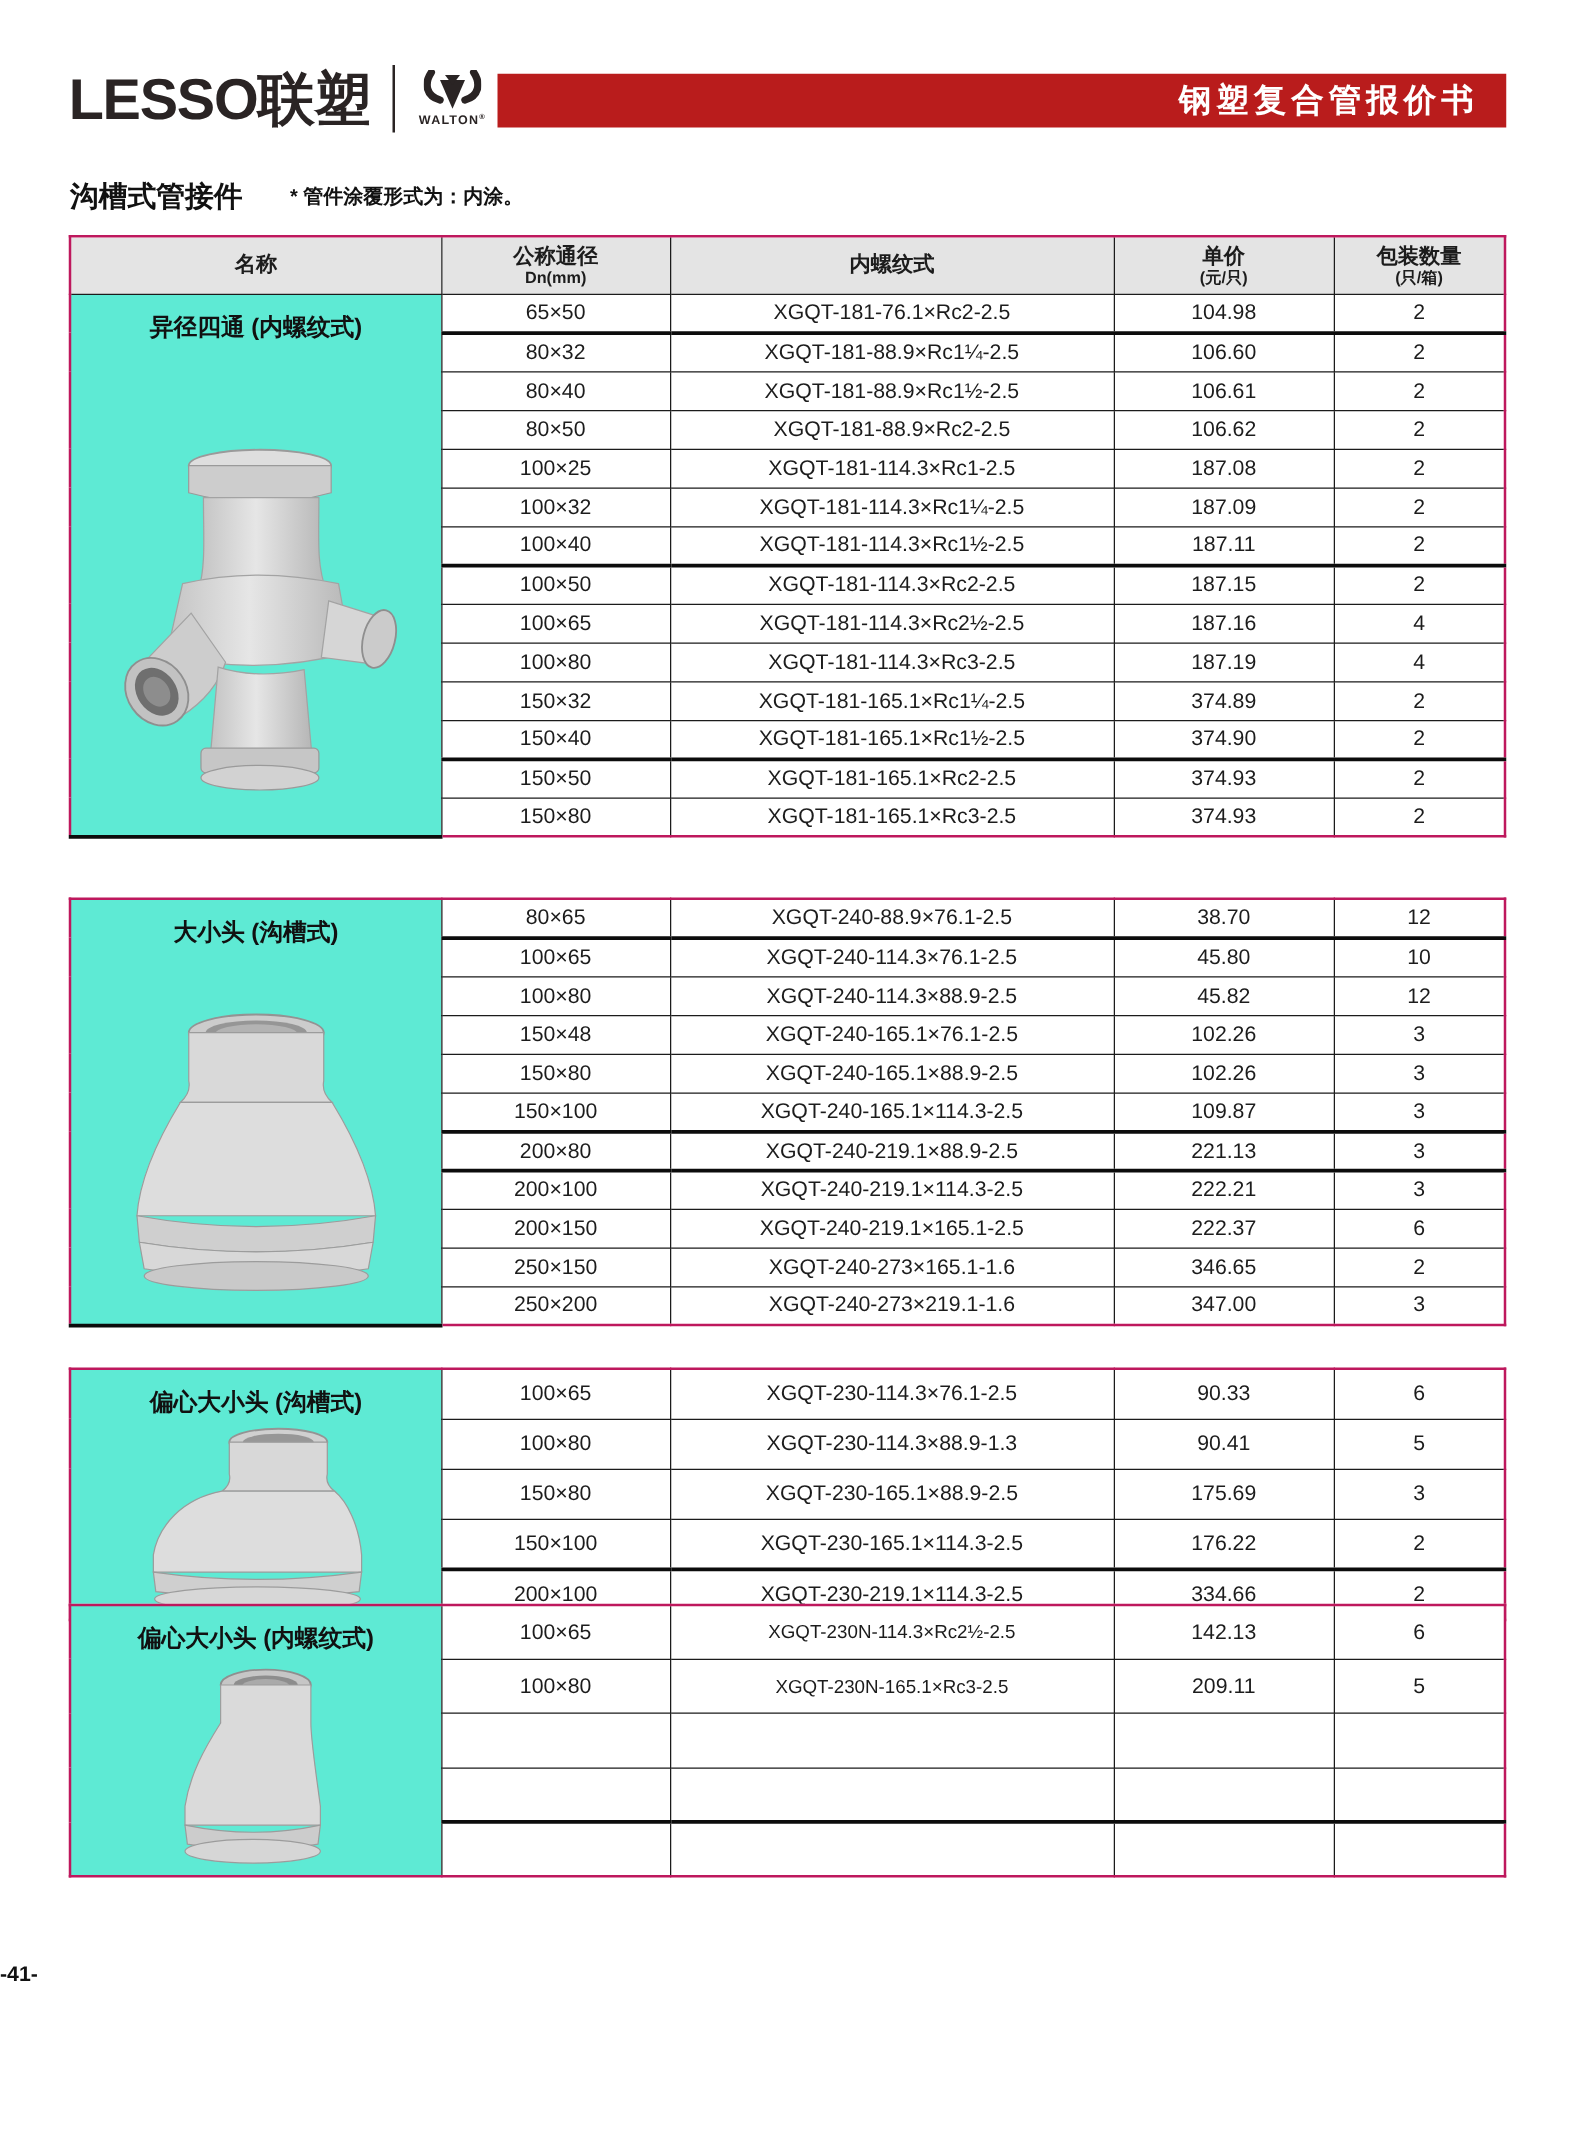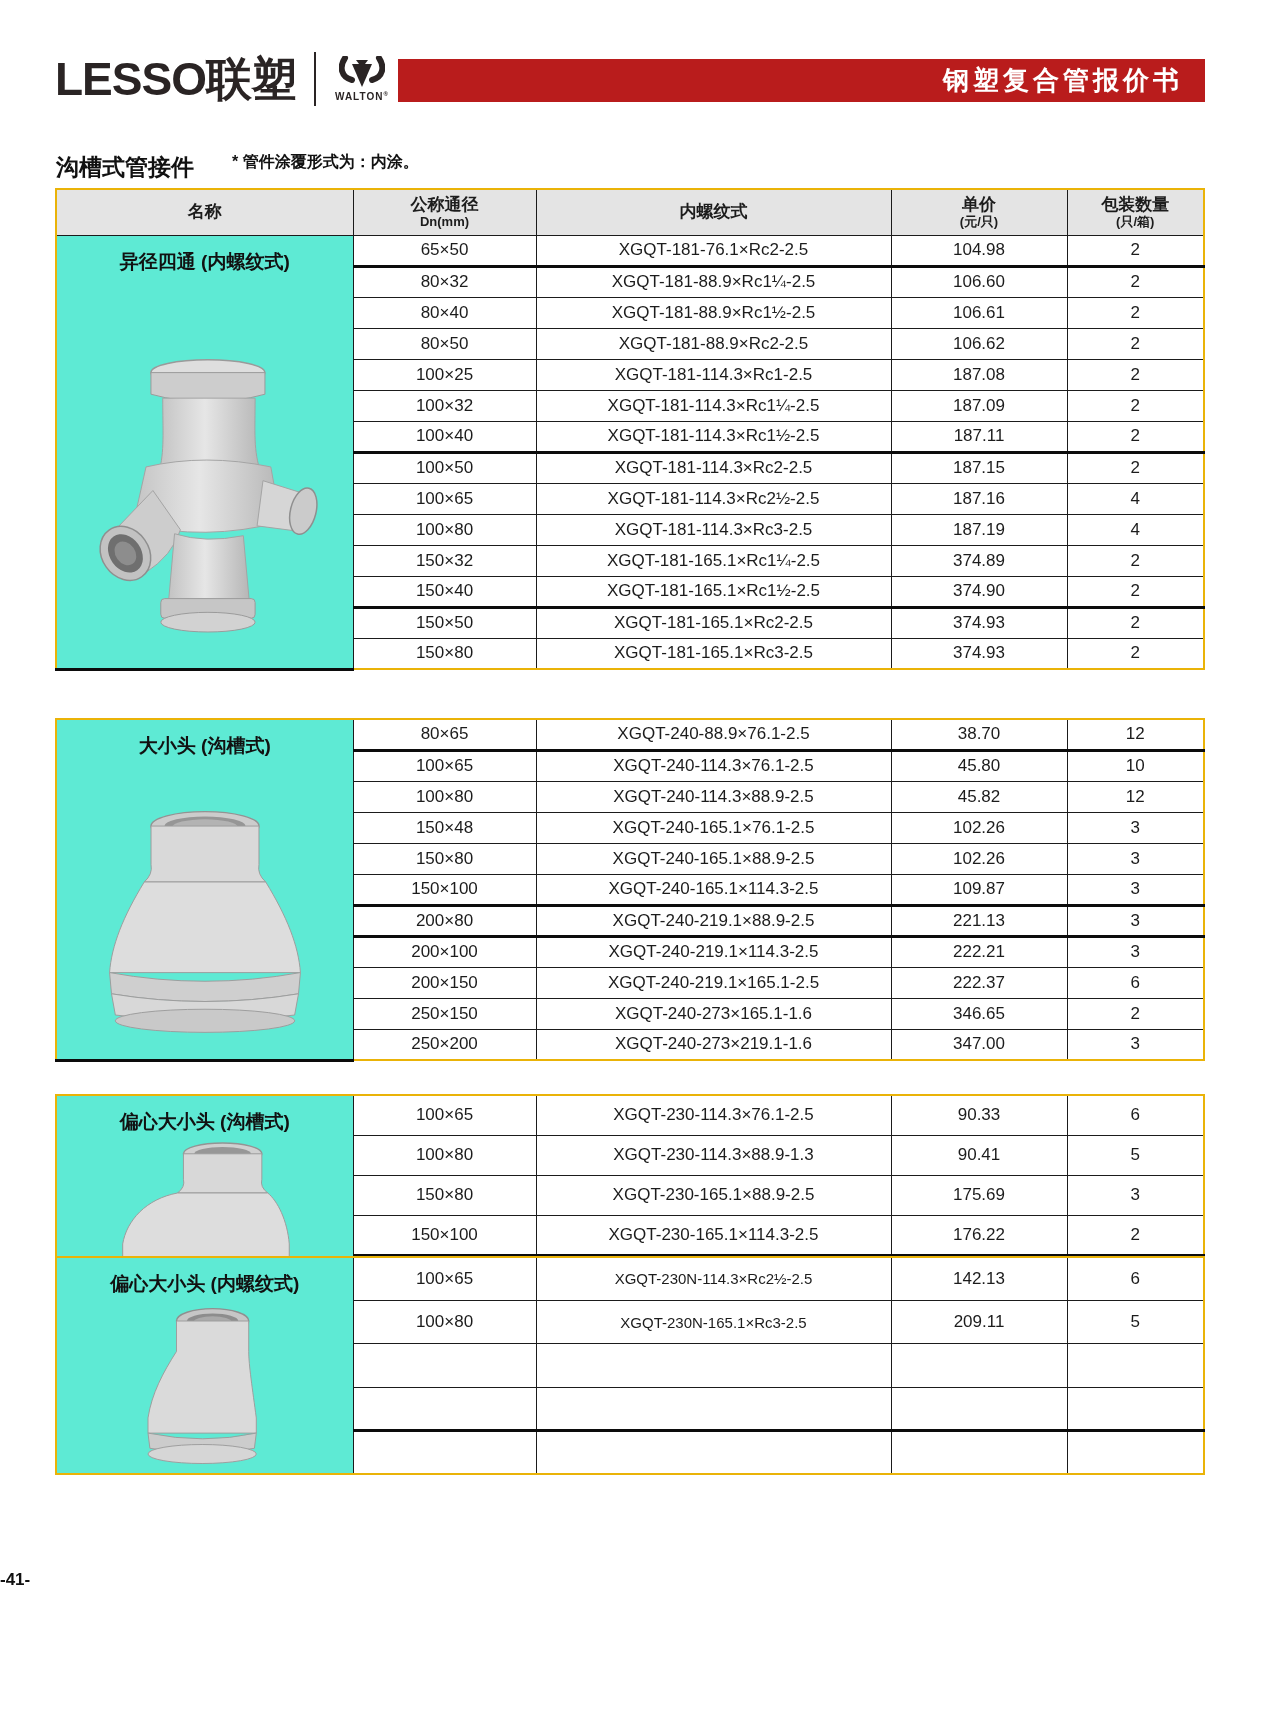--- a/index.html
+++ b/index.html
@@ -12,36 +12,36 @@
   .logo-divider{width:2px;height:54px;background:#2a2424;margin:0 16px 0 18px;}
   .walton{display:flex;flex-direction:column;align-items:center;width:60px;}
   .walton svg{width:46px;height:34px;display:block;}
   .walton-line{font-size:10px;font-weight:800;letter-spacing:1px;color:#2a2424;margin-top:1px;}
   .walton-line sup{font-size:6px;}
   .banner{position:absolute;left:398px;top:59px;width:807px;height:43px;background:#b91c1c;
           color:#ffffff;font-size:26px;font-weight:800;letter-spacing:4px;
           display:flex;align-items:center;justify-content:flex-end;padding-right:22px;box-sizing:border-box;}
 
   
-  .section-head{position:absolute;left:56px;top:152px;display:flex;align-items:flex-start;}
+  .section-head{position:absolute;left:56px;top:142px;display:flex;align-items:center;}
   .section-title{font-size:23px;font-weight:900;color:#111;}
   .section-note{font-size:16px;font-weight:800;color:#111;margin-left:38px;}
 
   
   table.ftable{position:absolute;left:55px;width:1148px;border-collapse:collapse;table-layout:fixed;
-               background:#fff;border:2px solid #eab308;}
+               background:#fff;border:2px solid #be185d;}
   .ftable th,.ftable td{border:1px solid #1b1b1b;text-align:center;vertical-align:middle;
                padding:0 4px;box-sizing:border-box;overflow:hidden;white-space:nowrap;}
   .ftable thead th{height:46px;background:#e4e4e4;font-size:17px;font-weight:800;line-height:1.15;}
   .ftable thead .sub{font-size:13px;font-weight:800;}
   .ftable tbody td{height:31px;font-size:17px;font-weight:500;}
   .t1{top:188px;}
   .t2{top:718px;}
   .t3{top:1094px;}
-  .t4{top:1256px;padding-left:28px;}
+  .t4{top:1283px;padding-left:28px;}
   .t4 tbody td{height:32px;}
   .t4 tbody td.model{font-size:15px;margin-left:30px;}
   tr.thick-after td{border-bottom:3px solid #0c0c0c;}
   td.name-cell{vertical-align:top;background:#5eead4;}
   .fit-name{font-size:19px;font-weight:900;margin-top:13px;color:#111;}
   .fit-img{display:flex;justify-content:center;}
   .t1 .fit-img{margin-top:68px;}
   .t2 .fit-img{margin-top:42px;}
   .t3 .fit-img{margin-top:3px;}
   .t4 .fit-img{margin-top:5px;}

